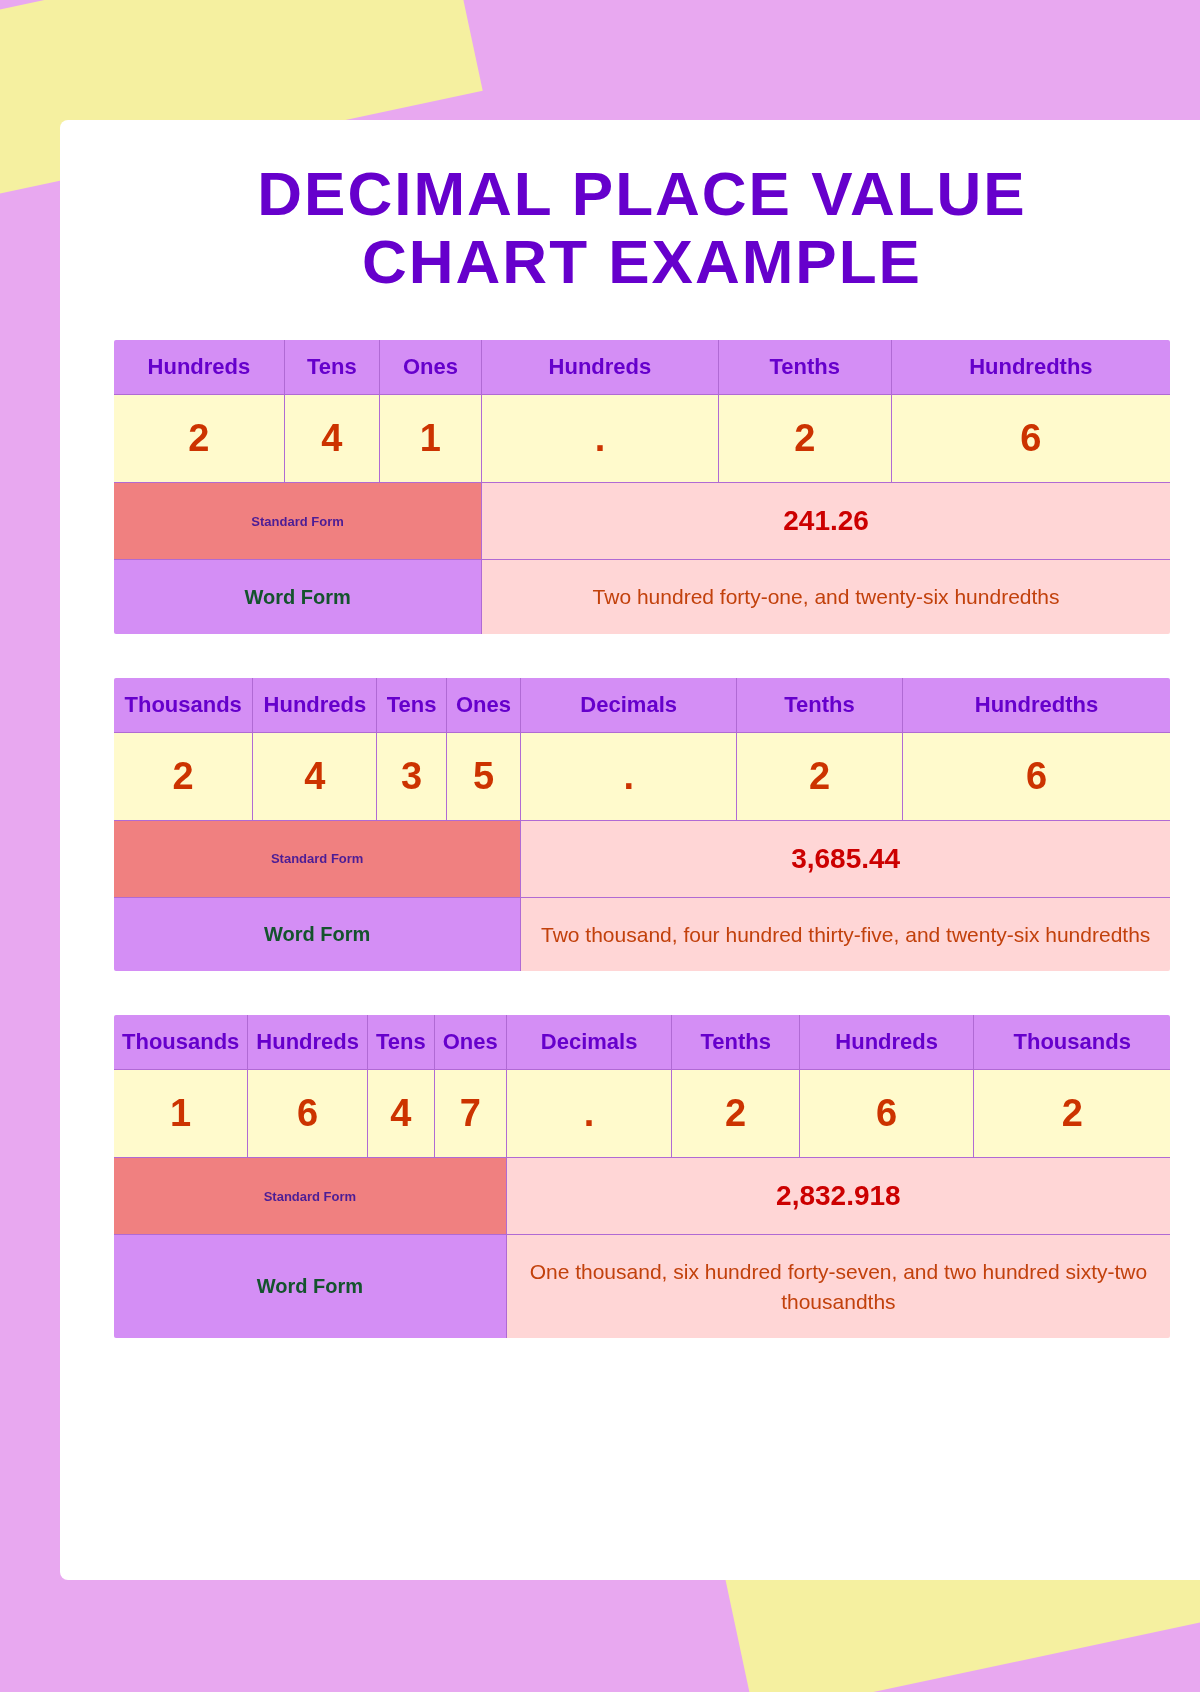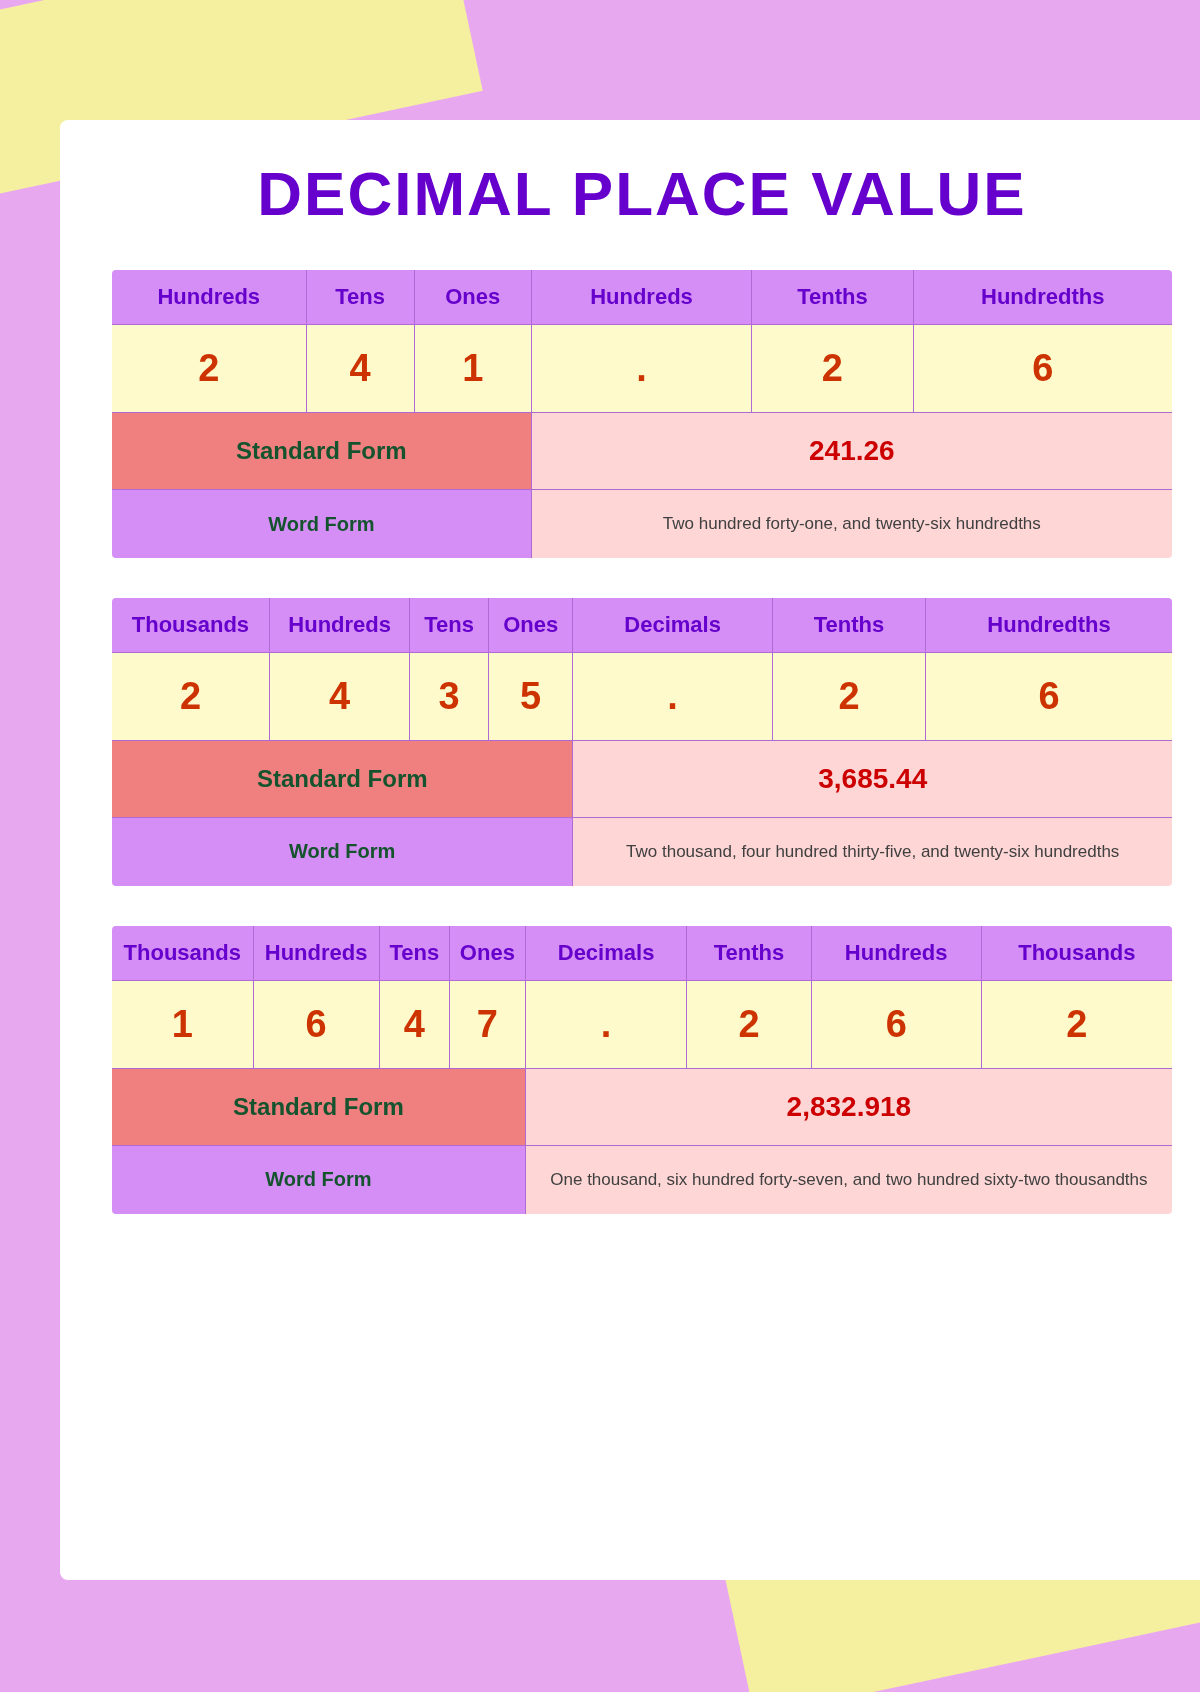--- a/index.html
+++ b/index.html
@@ -70,21 +70,21 @@
     }
 
     
     .table-section {
       margin-bottom: 36px;
     }
 
     .place-value-table {
       width: 100%;
       border-collapse: collapse;
-      border: 2px solid #c2410c;
+      border: 4px solid #c2410c;
       border-radius: 6px;
       overflow: hidden;
     }
 
     .place-value-table th {
       background-color: #d48ef5;
       color: #6600cc;
       font-size: 22px;
       font-weight: 700;
       padding: 14px 8px;
@@ -102,43 +102,43 @@
       border: 1px solid #b06ad4;
     }
 
     .td-dot {
       font-size: 36px;
       color: #222;
     }
 
     .row-standard-form td:first-child {
       background-color: #f08080;
-      color: #14532d;
-      font-size: 24px;
+      color: #4c1d95;
+      font-size: 13px;
       font-weight: 700;
     }
 
     .row-standard-form td:last-child {
       background-color: #ffd6d6;
       color: #cc0000;
       font-size: 28px;
       font-weight: 900;
     }
 
     .row-word-form td:first-child {
       background-color: #d48ef5;
       color: #14532d;
       font-size: 20px;
       font-weight: 700;
     }
 
     .row-word-form td:last-child {
       background-color: #ffd6d6;
-      color: #404040;
-      font-size: 17px;
+      color: #c2410c;
+      font-size: 21px;
       font-weight: 400;
       text-align: center;
       line-height: 1.4;
     }
 
     
     .place-value-table .data-row td {
       background-color: #fffacc;
     }
 
@@ -147,20 +147,21 @@
 <body>
 
 <div class="bg-page"></div>
 <div class="stripe-yellow-top"></div>
 <div class="stripe-yellow-bottom"></div>
 
 <div class="white-center">
 
   <h1 class="page-title">
     <span>DECIMAL PLACE VALUE</span><br>
+    <span>CHART EXAMPLE</span>
   </h1>
 
   <div class="table-section">
     <table class="place-value-table">
       <thead>
         <tr>
           <th>Hundreds</th>
           <th>Tens</th>
           <th>Ones</th>
           <th>Hundreds</th>

